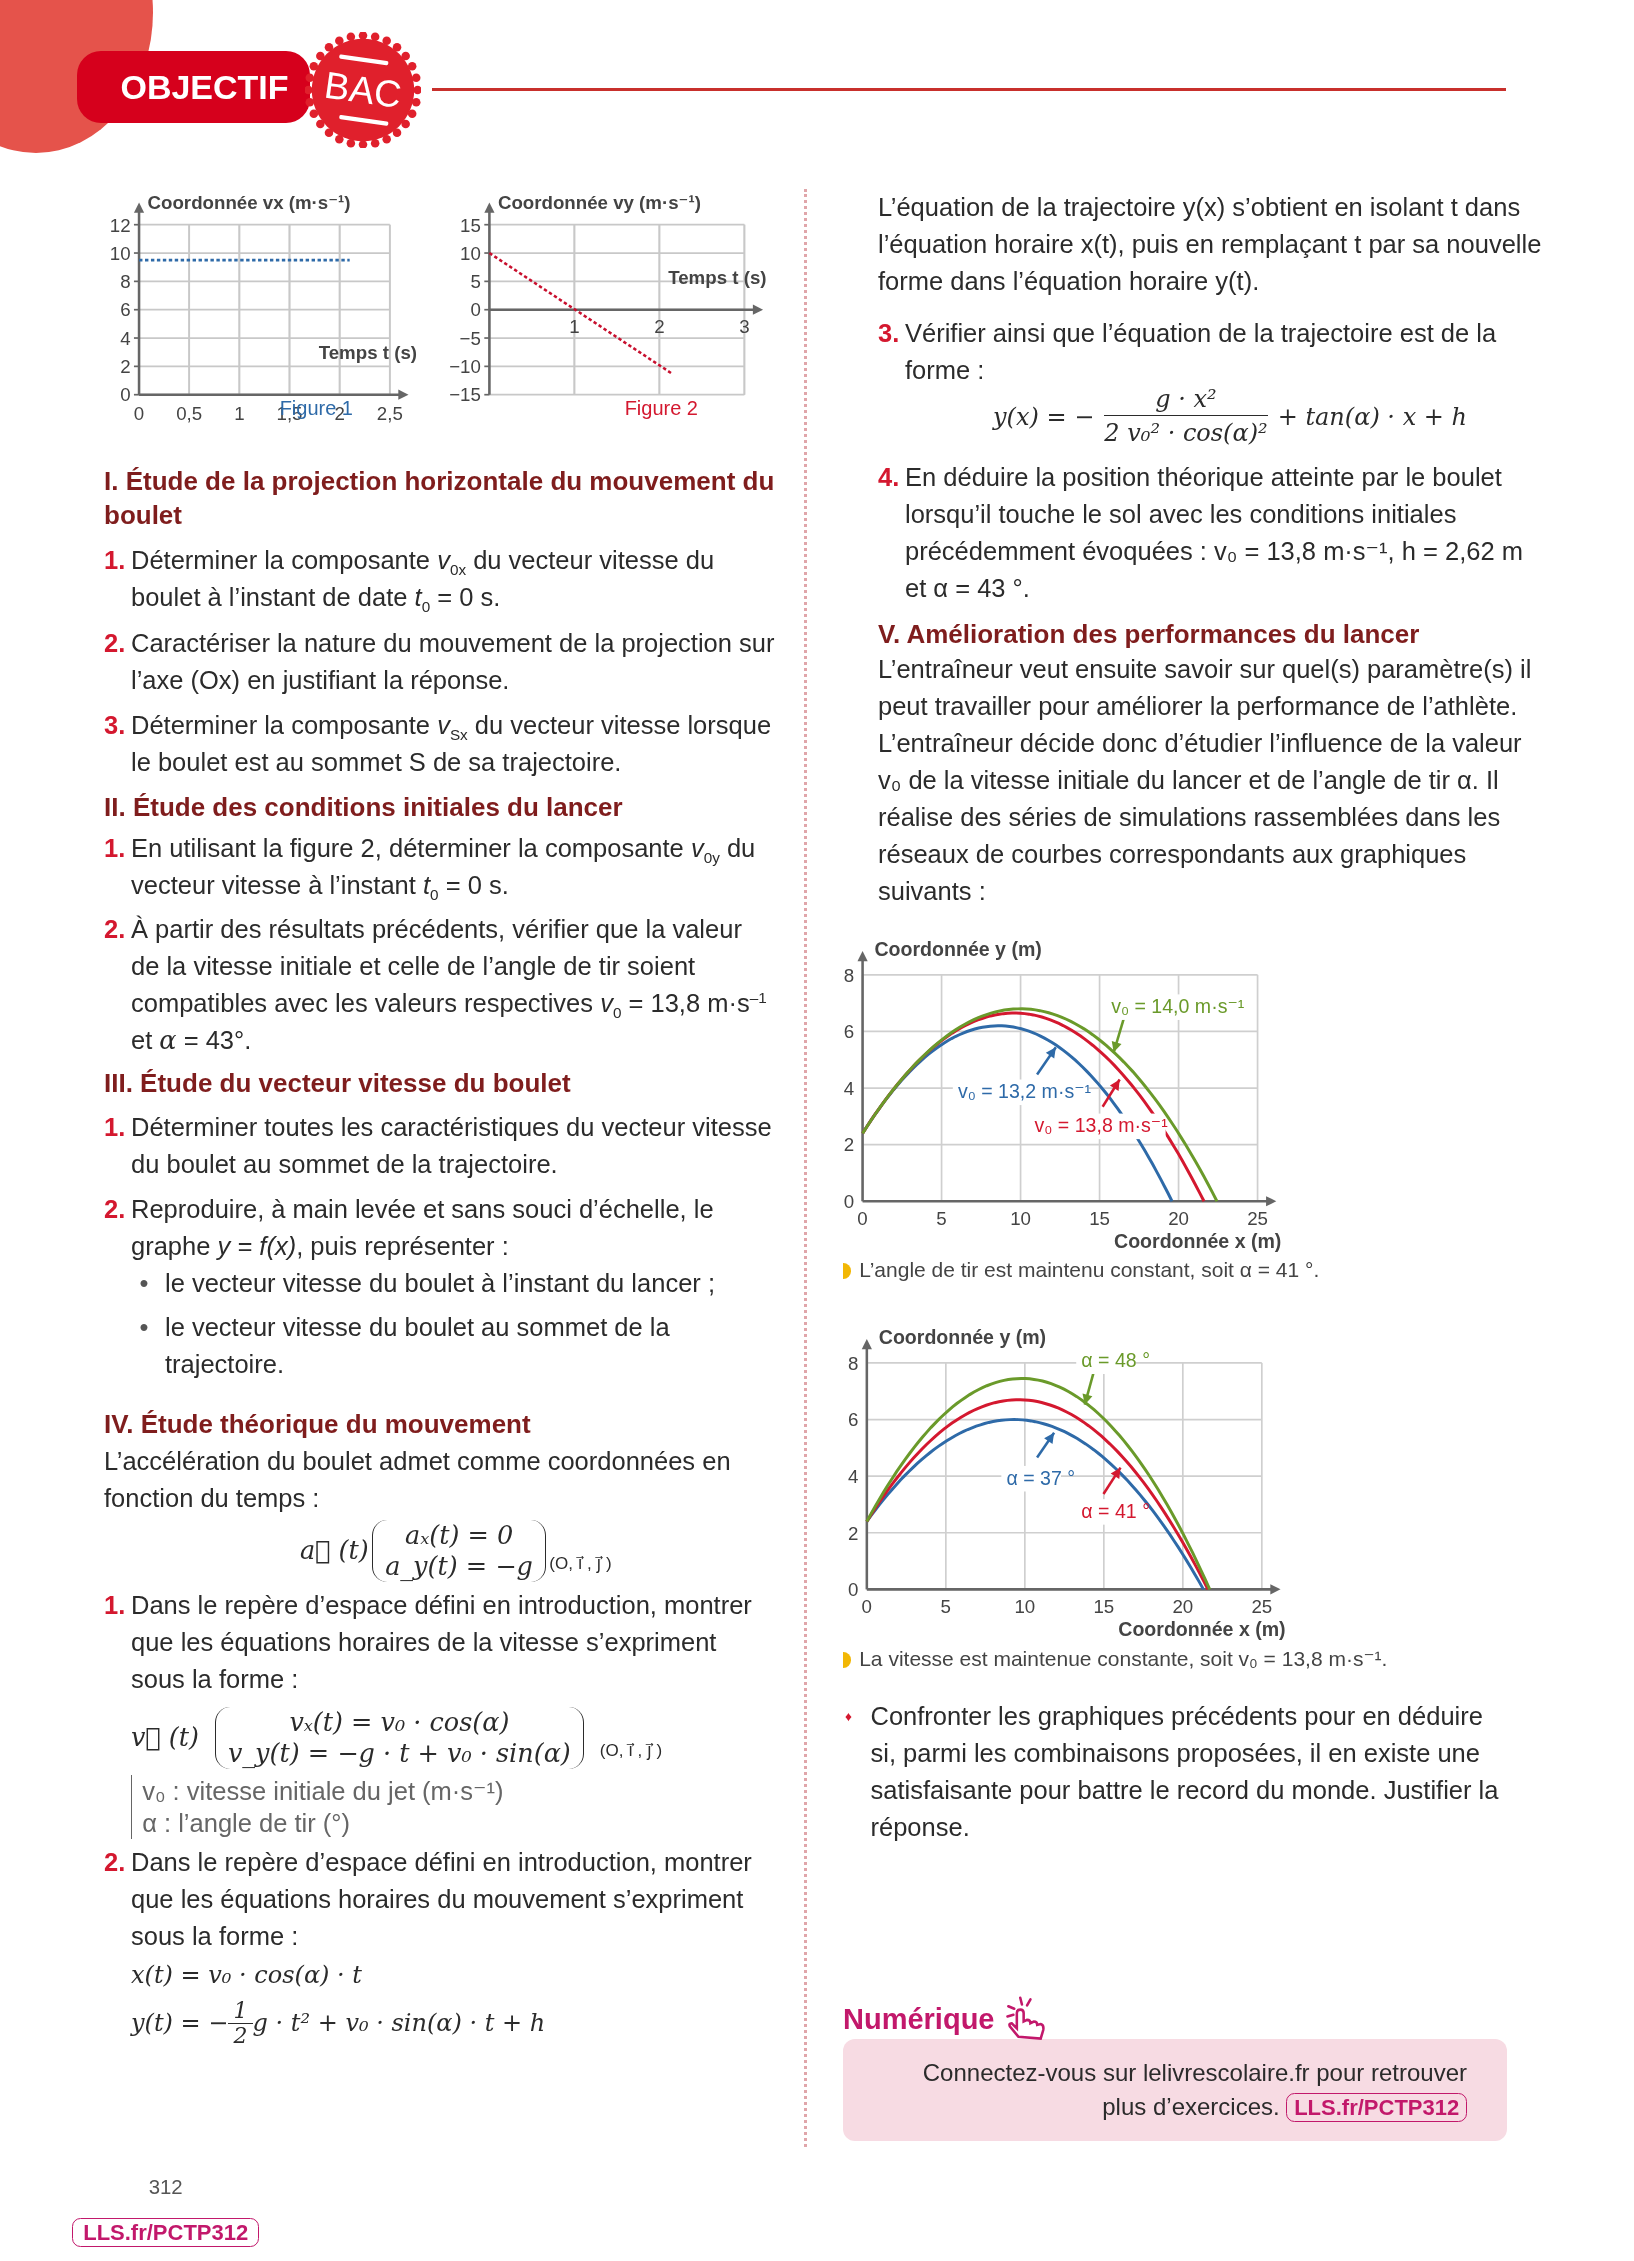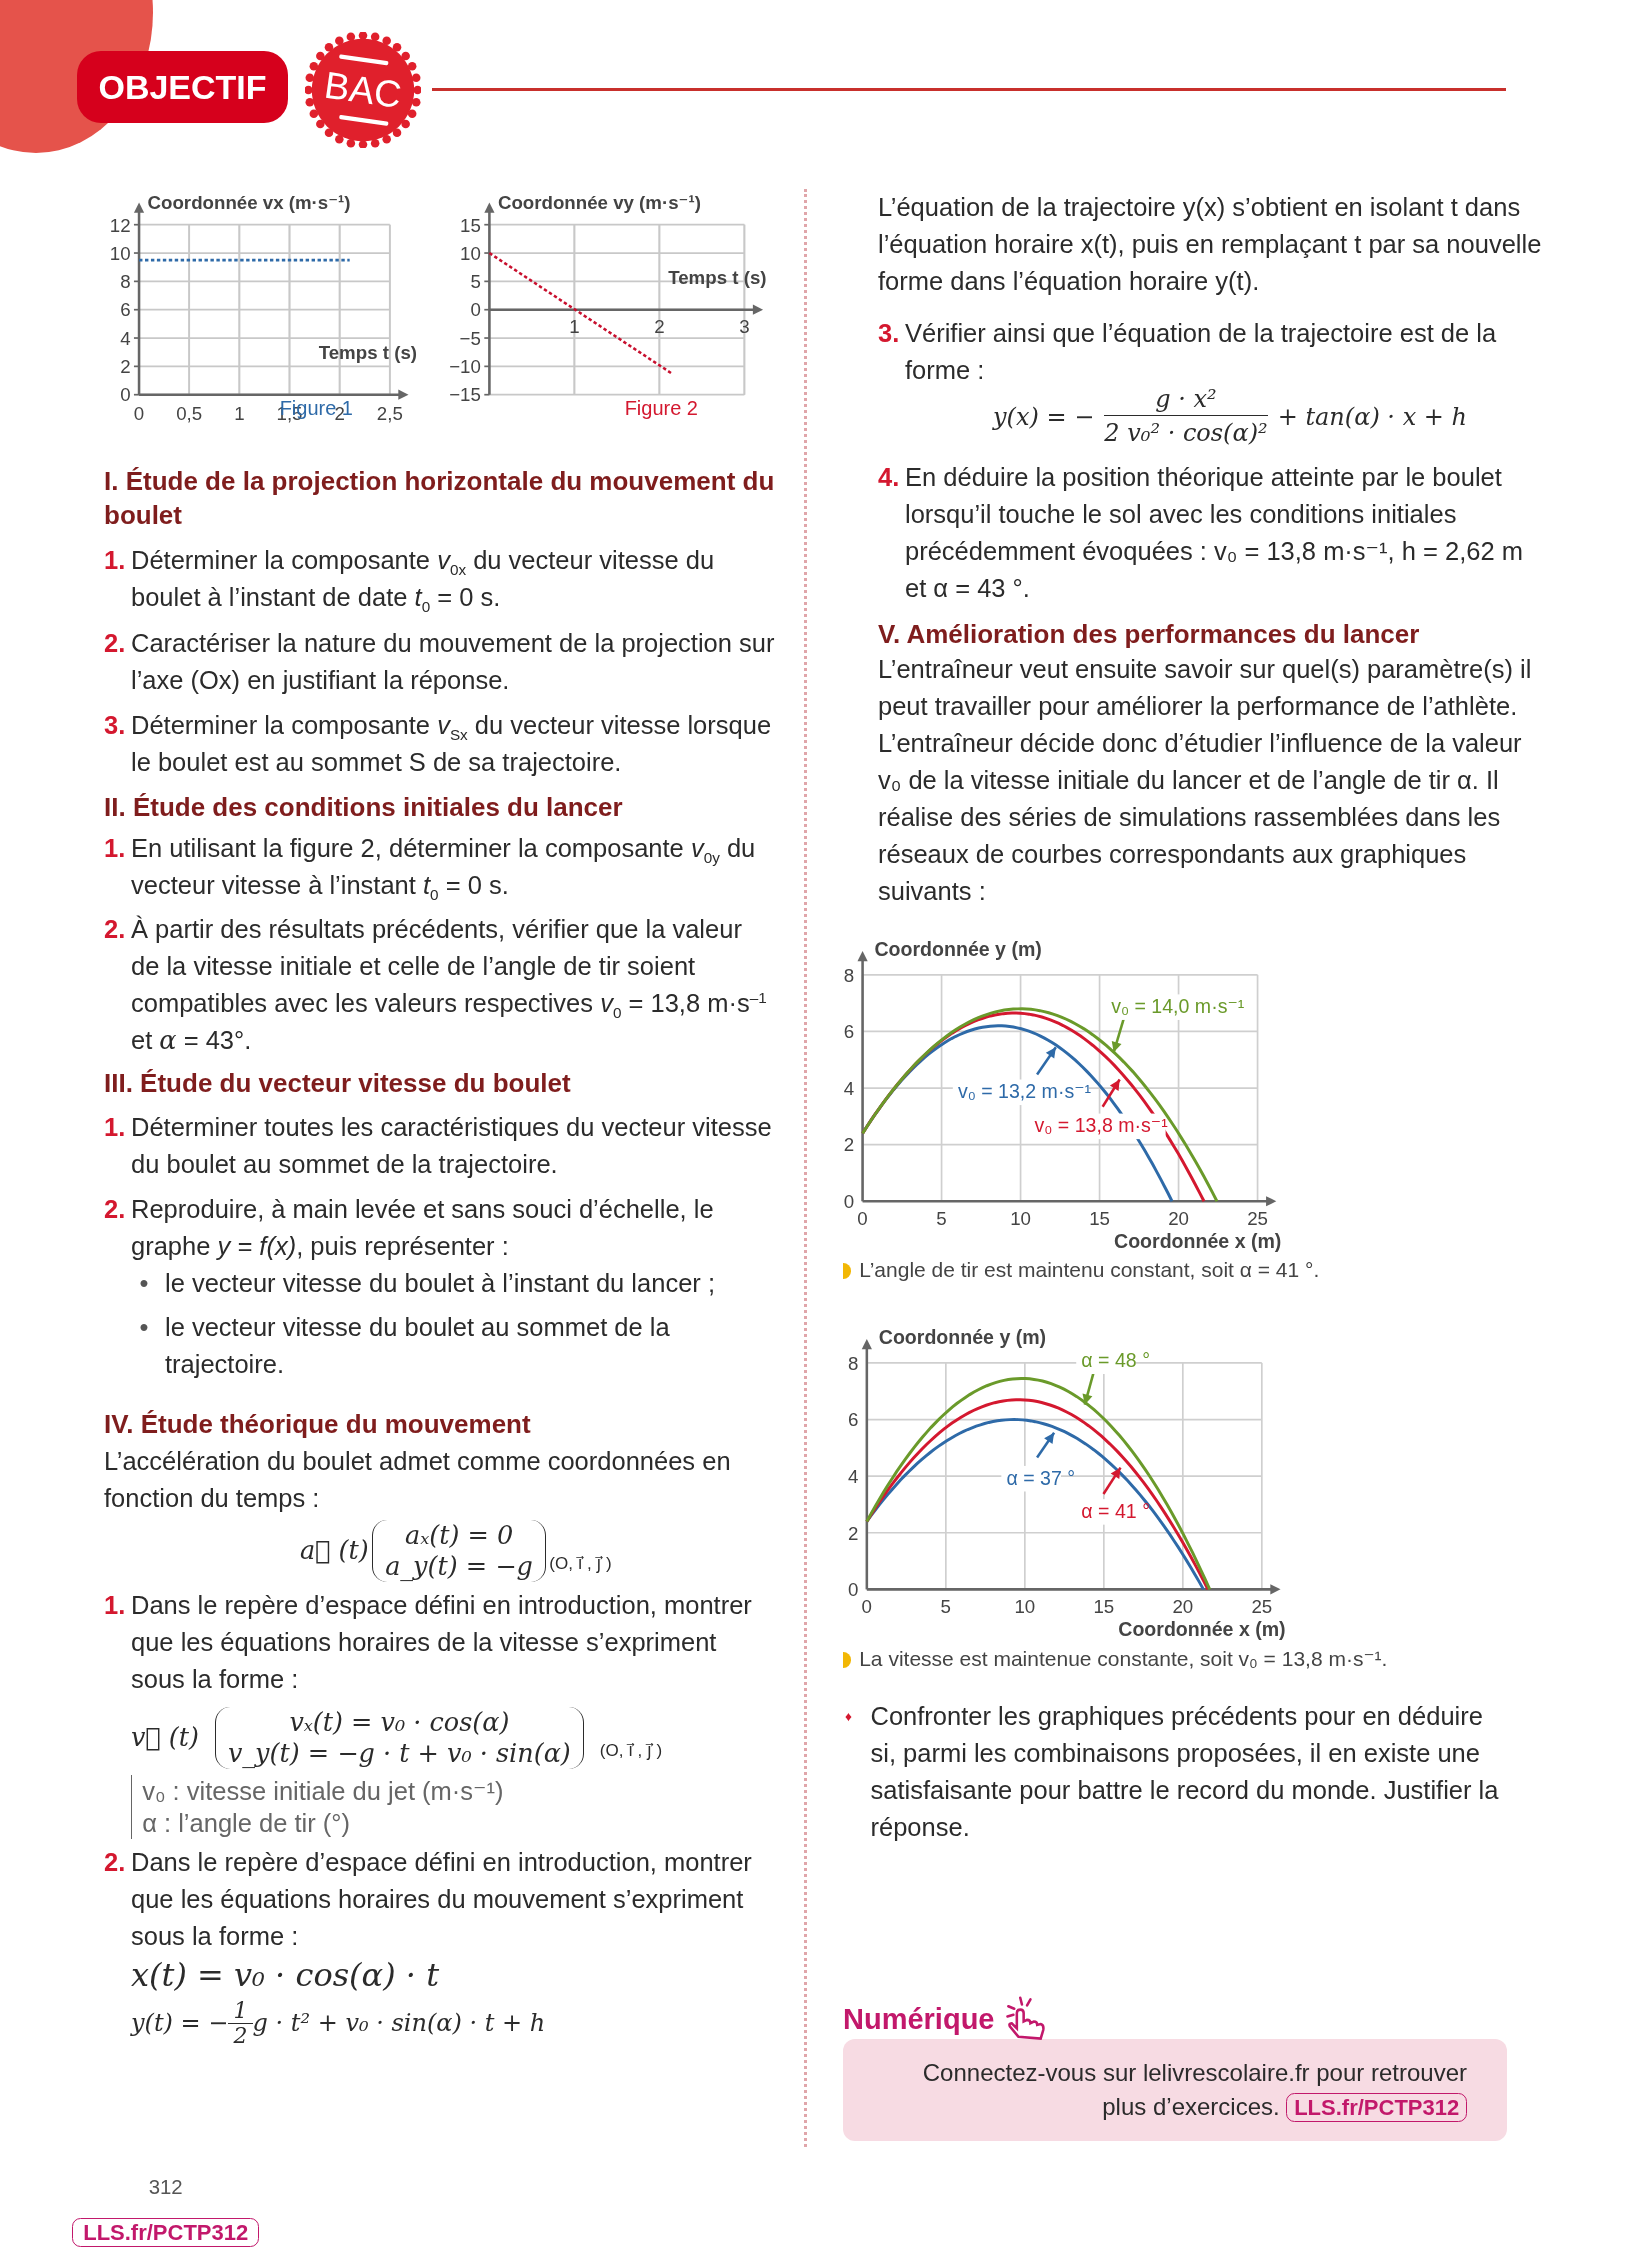--- a/index.html
+++ b/index.html
@@ -1,18 +1,18 @@
 <!DOCTYPE html>
 <html style="font-size:13.6px"><head>
 <meta charset="utf-8">
 <style>
   html,body{margin:0;padding:0;background:#fff;}
   body{width:1635px;height:2261px;position:relative;overflow:hidden;font-family:"Liberation Sans","DejaVu Sans",sans-serif;color:#2b2b2b;}
   .deco-circle{position:absolute;left:-81px;top:-128px;width:234px;height:281px;border-radius:50%;background:#e5534b;}
-  .obj-badge{position:absolute;left:77px;top:51px;width:211px;height:72px;border-radius:24px;background:#d6001c;color:#fff;font-weight:bold;font-size:34px;display:flex;align-items:center;justify-content:center;letter-spacing:0px;}
+  .obj-badge{position:absolute;left:77px;top:51px;width:211px;height:72px;border-radius:24px;background:#d6001c;color:#fff;font-weight:bold;font-size:34px;display:flex;align-items:center;justify-content:center;letter-spacing:0px;padding-left:22px;}
   .bac-seal{position:absolute;left:305px;top:32px;width:116px;height:116px;}
   .header-rule{position:absolute;left:432px;top:88px;width:1074px;height:2.6px;background:#c8302c;}
   .col-divider{position:absolute;left:804px;top:189px;width:0;height:1958px;border-left:3.4px dotted #e0a6aa;}
   .col{position:absolute;font-size:25.5px;line-height:37px;}
   .left{left:104px;width:673px;}
   .right{left:878px;width:664px;}
   .h{color:#7f1d1d;font-weight:bold;font-size:26px;line-height:34px;margin:0;}
   .q{position:relative;padding-left:27px;margin:0;}
   .q .n{position:absolute;left:0;top:0;color:#d4182f;font-weight:bold;}
   .bul{position:relative;padding-left:34px;margin:0 0 0 27px;}
@@ -214,21 +214,21 @@
         <span style="display:block">v_y(t) = −g · t + v₀ · sin(α)</span>
       </span>
     <span style="font-size:17px;align-self:flex-end;">(O, i⃗ , j⃗ )</span>
   </div>
   <div class="note">
     <div>v₀ : vitesse initiale du jet (m·s⁻¹)</div>
     <div>α : l’angle de tir (°)</div>
   </div>
   <div style="height:5.1px"></div>
   <p class="q"><span class="n">2.</span><span>Dans le repère d’espace défini en introduction, montrer que les équations horaires du mouvement s’expriment sous la forme :</span></p>
-  <p class="math" style="margin:1.7px 0 0 27px;font-size:32px;">x(t) = v₀ · cos(α) · t</p>
+  <p class="math" style="margin:1.7px 0 0 27px;font-size:24px;">x(t) = v₀ · cos(α) · t</p>
   <p class="math" style="margin:5.1px 0 0 27px;font-size:24px;display:flex;align-items:center;">
     <span>y(t) = −</span>
     <span class="frac" style="font-size:22px;">
         <span class="top" style="line-height:24px;border-bottom-width:1.7px;">1</span>
         <span class="bot" style="line-height:24px;">2</span>
       </span>
     <span>g · t² + v₀ · sin(α) · t + h</span>
   </p>
 </div>
 

